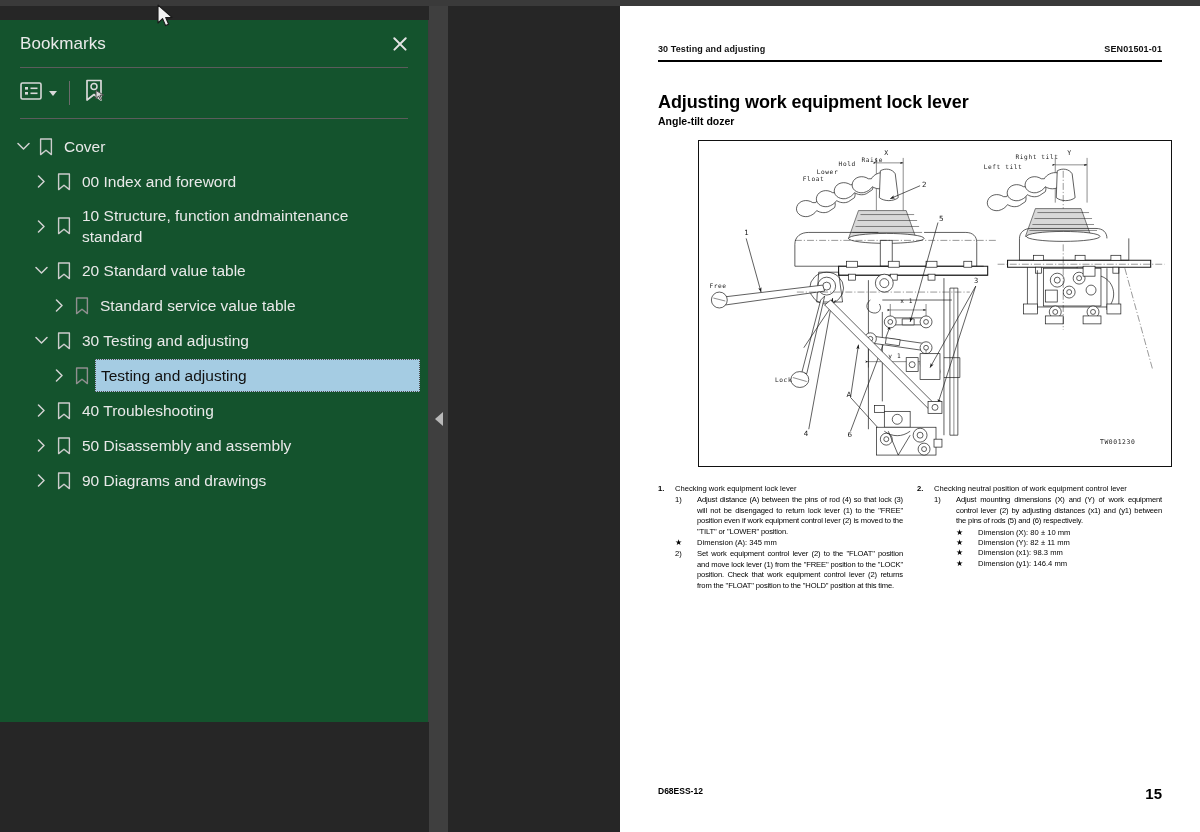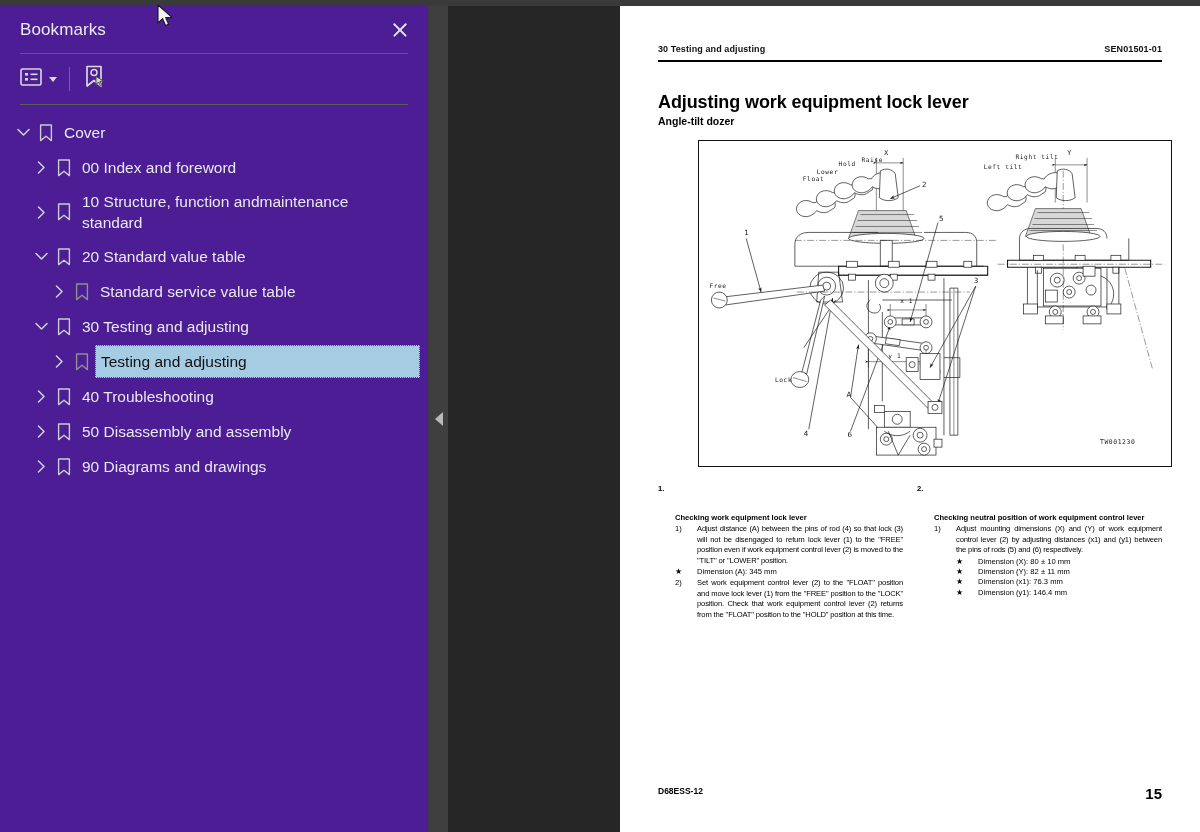--- a/index.html
+++ b/index.html
@@ -10,22 +10,22 @@
     font-family:"Liberation Sans","DejaVu Sans",sans-serif;
     -webkit-font-smoothing:antialiased;
   }
   .app{position:relative;width:1200px;height:832px;}
 
   
   .topstrip{position:absolute;left:0;top:0;width:1200px;height:6px;background:#3a3a3a;}
 
   
   .sidebar{
-    position:absolute;left:0;top:6px;width:429px;height:826px;
-    background:#4c1d95;color:#e6e6e6;
+    position:absolute;left:0;top:20px;width:429px;height:702px;
+    background:#14532d;color:#e6e6e6;
     border-right:1px solid #3d3d3d;
     box-sizing:border-box;
   }
   .sb-header{
     position:relative;height:47px;display:flex;align-items:center;
     padding:0 14px 0 20px;
   }
   .sb-title{font-size:17px;color:#eaeaea;letter-spacing:.1px;}
   .sb-close{
     margin-left:auto;width:28px;height:28px;position:relative;cursor:default;
@@ -119,21 +119,21 @@
 
   .cols{
     position:absolute;left:38px;top:478px;width:504px;
     display:flex;gap:14px;
   }
   .col{width:245px;font-size:7.6px;line-height:10.4px;color:#000;}
   .col .item{display:flex;}
   .col .num{width:17px;min-width:17px;font-weight:bold;}
   .col .num.sub{width:22px;min-width:22px;font-weight:normal;}
   .col .num.star{width:22px;min-width:22px;text-align:left;font-size:8px;}
-  .col .h{font-weight:bold;margin-top:29px;}
+  .col .h{font-weight:normal;}
   .col .body{flex:1;text-align:justify;}
   .lvl-1{padding-left:17px;}
   .lvl-2{padding-left:39px;}
   .tight{letter-spacing:-.02em;}
 
   .footer-left{
     position:absolute;left:38px;bottom:42px;font-size:8.5px;font-weight:bold;color:#000;
   }
   .footer-right{
     position:absolute;right:38px;bottom:36px;font-size:15px;font-weight:bold;color:#000;
@@ -617,21 +617,21 @@
                 <div class="item lvl-2">
                   <div class="num star">★</div>
                   <div class="body">Dimension (X): 80 ± 10 mm</div>
                 </div>
                 <div class="item lvl-2">
                   <div class="num star">★</div>
                   <div class="body">Dimension (Y): 82 ± 11 mm</div>
                 </div>
                 <div class="item lvl-2">
                   <div class="num star">★</div>
-                  <div class="body">Dimension (x1): 76.3 mm</div>
+                  <div class="body">Dimension (x1): 98.3 mm</div>
                 </div>
                 <div class="item lvl-2">
                   <div class="num star">★</div>
                   <div class="body">Dimension (y1): 146.4 mm</div>
                 </div>
               </div>
           </div>
 
         </div>
 

